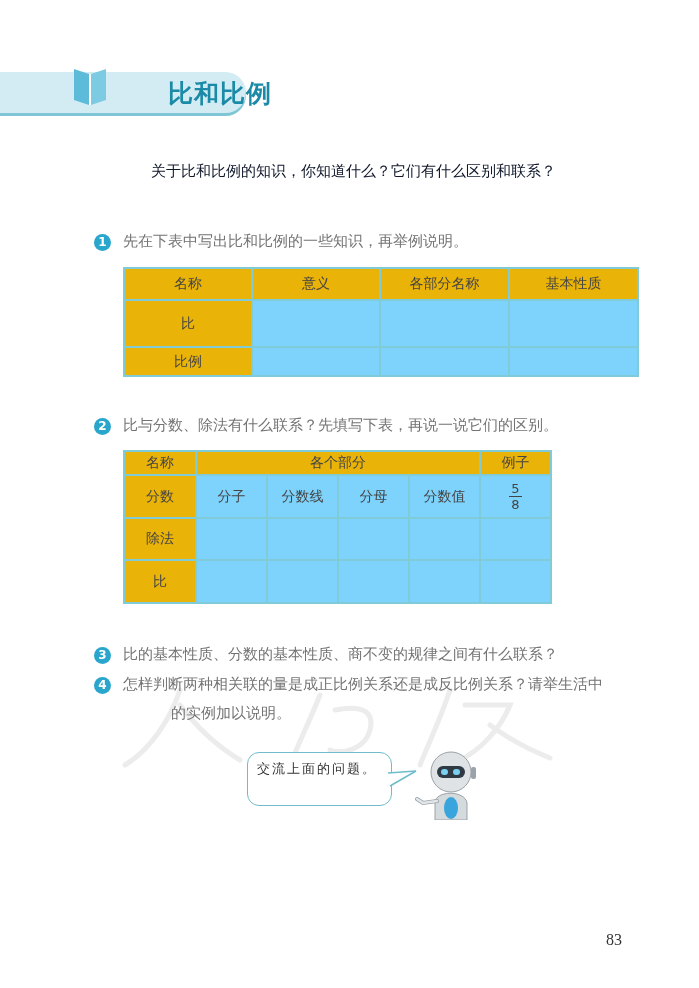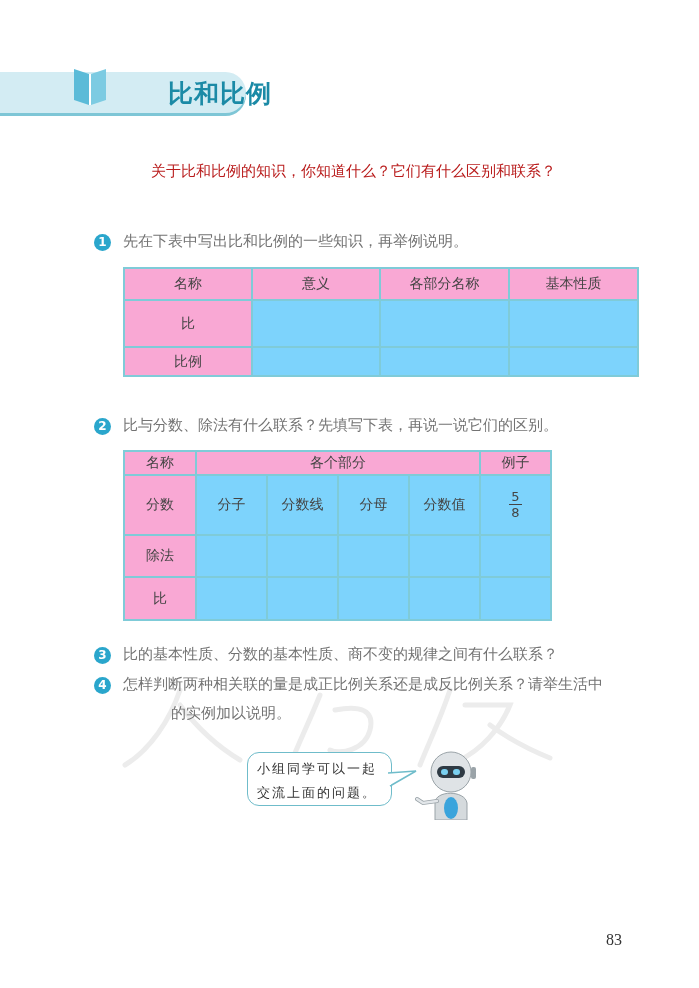--- a/index.html
+++ b/index.html
@@ -7,31 +7,31 @@
          font-family:"DejaVu Serif","Liberation Serif",serif; color:#333; }
   .abs { position:absolute; }
 
   
   .banner { left:0; top:72px; width:246px; height:41px; background:#d3ecf3;
             border-radius:0 21px 21px 0; box-shadow: 0 3px 0 #7ec6d6; }
   .book { left:73px; top:66px; width:34px; height:40px; }
   .banner-title { left:128px; top:77px; font-size:25px; font-weight:bold; color:#1b8aa6;
                   letter-spacing:1px; font-family:"DejaVu Sans","Liberation Sans",sans-serif;margin-left:40px; }
 
-  .intro { left:151px; top:162px; font-size:15px; color:#b91c1c; }
+  .intro { left:151px; top:162px; font-size:15px; color:#0f172a; }
 
   .qnum { width:17px; height:17px; border-radius:50%; background:#2aa6cc; color:#fff;
           font-size:12px; font-weight:bold; text-align:center; line-height:17px;
           font-family:"DejaVu Sans","Liberation Sans",sans-serif; }
   .qtext { font-size:15px; color:#737373; }
 
   table.t { border-collapse:collapse; position:absolute; table-layout:fixed;
             font-size:14px; color:#444; }
   table.t td { border:2px solid #7fcbd8; text-align:center; vertical-align:middle; padding:0; }
-  table.t td.h { background:#f9a8d4; }
+  table.t td.h { background:#eab308; }
   table.t td.c { background:#7dd3fc; }
 
   .frac { display:inline-block; text-align:center; font-family:"DejaVu Sans","Liberation Sans",sans-serif; font-size:13px; line-height:13px; }
   .frac .n { display:block; border-bottom:1px solid #444; padding:0 2px 1px; }
   .frac .d { display:block; padding-top:1px; }
 
   .watermark { left:120px; top:680px; width:440px; height:90px; }
 
   .bubble { left:247px; top:752px; width:143px; height:52px; border:1.5px solid #6fbcca;
             border-radius:12px; background:#fff; }
@@ -99,21 +99,21 @@
       <col style="width:71px">
       <col style="width:71px">
       <col style="width:71px">
     </colgroup>
   <tbody>
       <tr style="height:24px">
     <td class="h">名称</td>
     <td class="h" colspan="4">各个部分</td>
     <td class="h">例子</td>
   </tr>
-  <tr style="height:60px">
+  <tr style="height:43px">
     <td class="h">分数</td>
     <td class="c">分子</td>
     <td class="c">分数线</td>
     <td class="c">分母</td>
     <td class="c">分数值</td>
     <td class="c">
       <span class="frac">
         <span class="n">5</span>
         <span class="d">8</span>
       </span>
@@ -156,21 +156,20 @@
 <div class="abs qnum" style="left:94px;top:677px;">4</div>
 <div class="abs qtext" style="left:123px;top:675px;">怎样判断两种相关联的量是成正比例关系还是成反比例关系？请举生活中</div>
 <div class="abs qtext" style="left:123px;top:704px;margin-left:48px;">的实例加以说明。</div>
 
 <div class="abs bubble"></div>
 <svg class="abs bubble-tail" viewBox="0 0 30 20">
   <path d="M0 3 L28 1 L2 16" fill="#fff" stroke="#6fbcca" stroke-width="1.5"></path>
   <rect x="0" y="4" width="3" height="11" fill="#fff"></rect>
 </svg>
 <div class="abs bubble-text">
-  <div>小组同学可以一起</div>
   <div>交流上面的问题。</div>
 </div>
 
 <svg class="abs robot" viewBox="0 0 70 75">
   <path d="M20 58 C 20 45, 50 45, 52 58 L 52 75 L 20 75 Z" fill="#d5dadd" stroke="#9aa3a8" stroke-width="1"></path>
   <ellipse cx="36" cy="63" rx="7" ry="11" fill="#3aa4dc"></ellipse>
   <circle cx="36" cy="27" r="20" fill="#dfe3e6" stroke="#9aa3a8" stroke-width="1"></circle>
   <rect x="56" y="22" width="5" height="12" rx="2" fill="#9aa3a8"></rect>
   <rect x="22" y="21" width="28" height="12" rx="6" fill="#2f3a44"></rect>
   <rect x="26" y="24" width="7" height="6" rx="3" fill="#7ad0f0"></rect>

